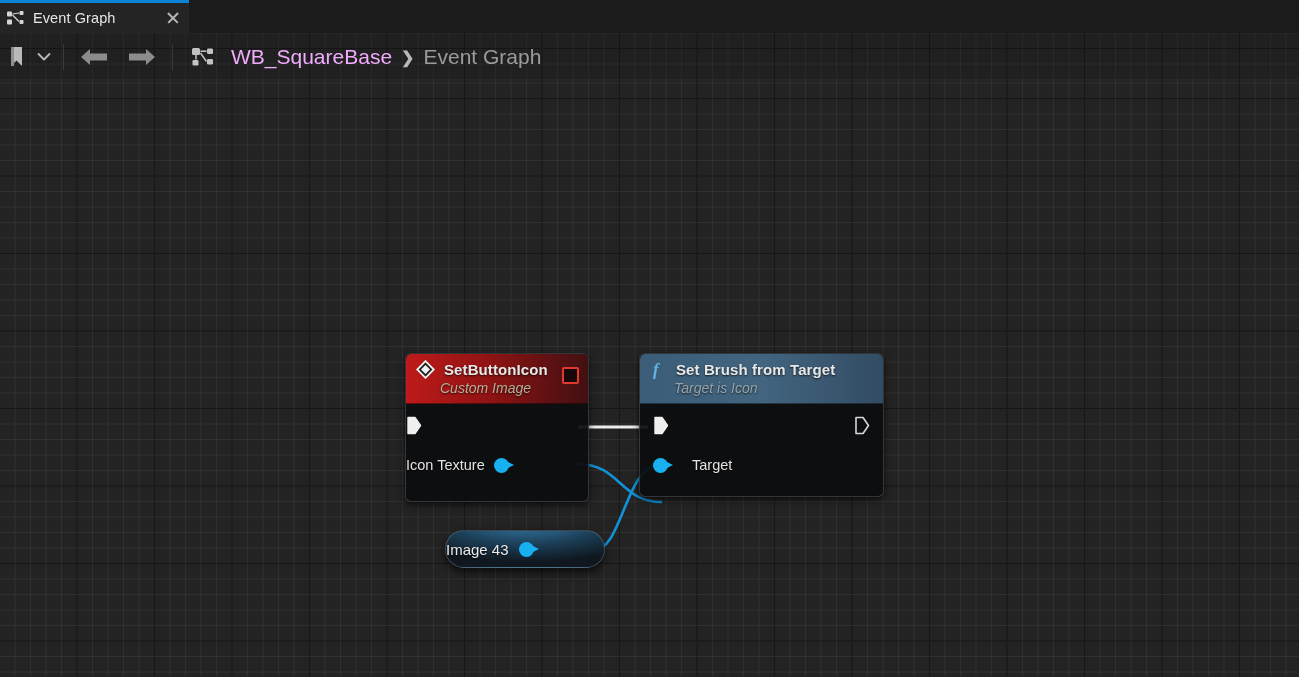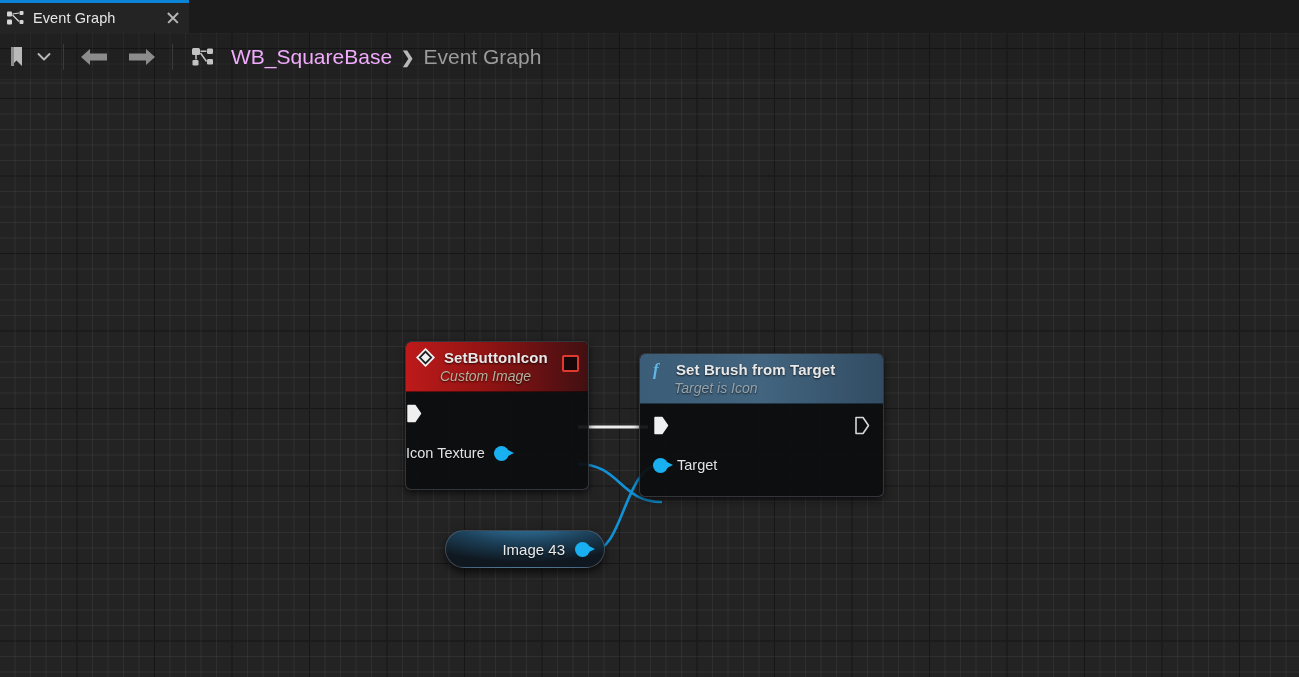--- a/index.html
+++ b/index.html
@@ -214,21 +214,21 @@
   .pin-row.exec { height: 42px; }
 
   .pin-left  { display: flex; align-items: center; padding-left: 13px; }
   .pin-right { display: flex; align-items: center; justify-content: flex-start; width: 100%; padding-right: 13px; }
 
   .pin-label {
     font-size: 14.5px;
     color: #e2e2e2;
     text-shadow: 0 1px 1px rgba(0,0,0,.8);
   }
-  .pin-left .pin-label  { margin-left: 9px; }
+  .pin-left .pin-label  { margin-left: 24px; }
   .pin-right .pin-label { margin-right: 9px; }
 
   .pin-dot {
     width: 15px; height: 15px;
     border-radius: 50%;
     background: #18b0f0;
     flex: 0 0 15px;
     position: relative;
   }
   .pin-dot::after {
@@ -265,21 +265,21 @@
   }
   .pill-inner {
     height: 100%;
     border-radius: 19px;
     border: 1px solid rgba(150,155,165,.35);
     background:
       radial-gradient(120% 170% at 50% -35%, rgba(60,140,190,.95) 0%, rgba(30,72,100,.85) 42%, rgba(16,24,32,.92) 72%),
       rgba(14,18,24,.95);
     display: flex;
     align-items: center;
-    justify-content: flex-end;
+    justify-content: flex-start;
     padding-right: 14px;
   }
   .pill-label {
     font-size: 15px;
     color: #eaeaea;
     text-shadow: 0 1px 2px rgba(0,0,0,.85);
     margin-right: 10px;
   }
 </style>
 </head>
@@ -293,21 +293,21 @@
 
     <svg class="wires" width="1299" height="597">
 
       <path d="M 578 347 L 648 347" stroke="#ffffff" stroke-width="3" fill="none" opacity="0.92"></path>
 
       <path d="M 578 384 C 620 384, 620 422, 662 422" stroke="#1292d6" stroke-width="2.6" fill="none"></path>
 
       <path d="M 592 471 C 624 471, 624 384, 662 384" stroke="#1292d6" stroke-width="2.6" fill="none"></path>
     </svg>
 
-    <div class="node" style="left:405px; top:261px; width:184px;">
+    <div class="node" style="left:405px; top:273px; width:184px;">
       <div class="node-body">
 
         <div class="node-header hdr-event">
           <div class="hdr-row">
             <span class="hdr-icon">
               <svg width="19" height="19" viewBox="0 0 19 19">
                 <polygon points="9.5,1.2 17.8,9.5 9.5,17.8 1.2,9.5" fill="#1d1d1d" stroke="#f2f2f2" stroke-width="1.8"></polygon>
                 <polygon points="9.5,5.0 14.0,9.5 9.5,14.0 5.0,9.5" fill="#f2f2f2"></polygon>
               </svg>
             </span>

